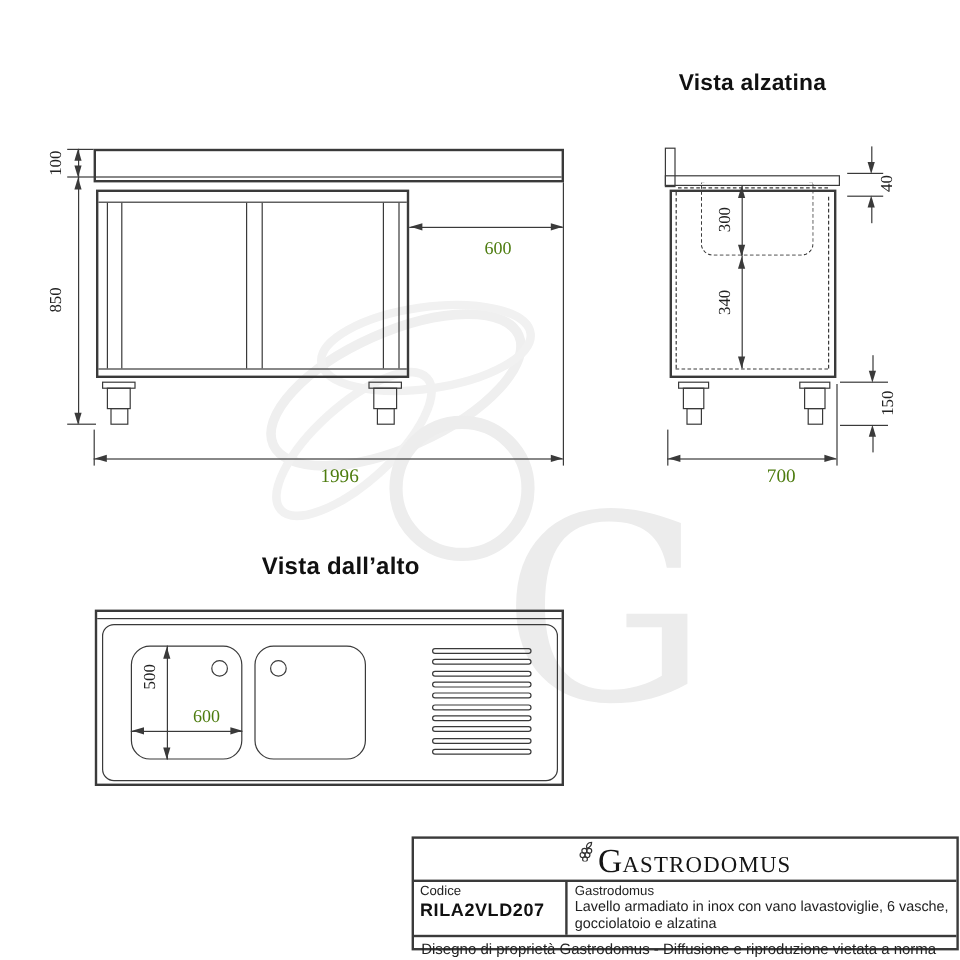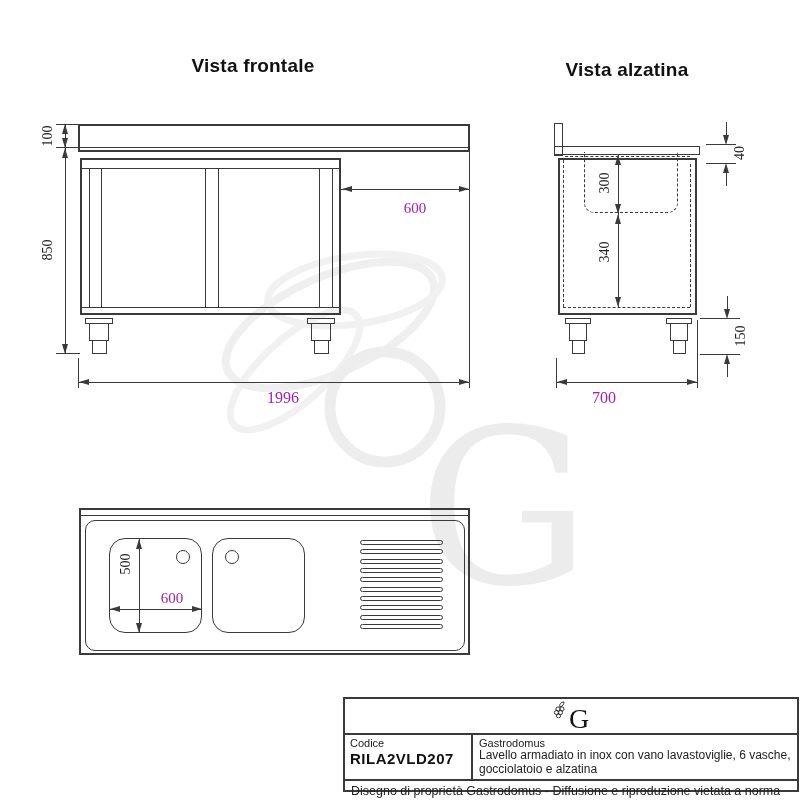--- a/index.html
+++ b/index.html
@@ -19,21 +19,21 @@
   
   .ah{position:absolute;width:0;height:0;}
   .ah.r{border-top:3.5px solid transparent;border-bottom:3.5px solid transparent;border-left:10px solid var(--lc);}
   .ah.l{border-top:3.5px solid transparent;border-bottom:3.5px solid transparent;border-right:10px solid var(--lc);}
   .ah.u{border-left:3.5px solid transparent;border-right:3.5px solid transparent;border-bottom:10px solid var(--lc);}
   .ah.d{border-left:3.5px solid transparent;border-right:3.5px solid transparent;border-top:10px solid var(--lc);}
   
   .vtitle{position:absolute;transform:translate(-50%,-50%);font-weight:bold;font-size:19px;
           letter-spacing:.2px;white-space:nowrap;color:#111;}
   .dimh{position:absolute;transform:translate(-50%,-50%);font-family:"Liberation Serif",serif;
-        font-size:15px;color:#a21caf;white-space:nowrap;}
+        font-size:15px;color:#4d7c0f;white-space:nowrap;}
   .dimv{position:absolute;transform:translate(-50%,-50%) rotate(-90deg);font-family:"Liberation Serif",serif;
         font-size:14px;color:#222;white-space:nowrap;}
   .dim-big{font-size:16px;}
   
   .stile{position:absolute;border-left:1.5px solid var(--lc);border-right:1.5px solid var(--lc);
          background:transparent;box-sizing:border-box;}
   
   #drainboard{position:absolute;left:360px;top:540px;width:83px;height:89px;
               display:flex;flex-direction:column;justify-content:space-between;}
   .dbbar{height:5px;border:1px solid var(--lc);border-radius:3px;box-sizing:border-box;}
@@ -60,21 +60,20 @@
 <div id="canvas">
 
   <svg class="abs" style="left:180px;top:195px;z-index:0;" width="440" height="420" viewBox="0 0 440 420">
     <ellipse cx="150" cy="130" rx="112" ry="48" fill="none" stroke="#efefef" stroke-width="8" transform="rotate(-24 150 130)"></ellipse>
     <ellipse cx="175" cy="95" rx="88" ry="34" fill="none" stroke="#f1f1f1" stroke-width="7" transform="rotate(-8 175 95)"></ellipse>
     <ellipse cx="115" cy="175" rx="82" ry="32" fill="none" stroke="#f1f1f1" stroke-width="7" transform="rotate(-42 115 175)"></ellipse>
     <circle cx="205" cy="212" r="55" fill="none" stroke="#ededed" stroke-width="11"></circle>
     <text x="238" y="388" font-family="DejaVu Serif, serif" font-size="215" fill="#ececec">G</text>
   </svg>
 
-  <div class="vtitle" style="left:253px;top:66px;">Vista frontale</div>
 
   <div>
 
     <div class="box" style="left:78px;top:124px;width:392px;height:28px;"></div>
     <div class="hl" style="left:80px;top:147px;width:388px;"></div>
 
     <div class="box" style="left:80px;top:158px;width:261px;height:157px;"></div>
     <div class="hl" style="left:82px;top:168px;width:257px;"></div>
     <div class="hl" style="left:82px;top:307px;width:257px;"></div>
 
@@ -162,23 +161,24 @@
     <div class="ah d" style="left:723.5px;top:309px;"></div>
     <div class="vl fine" style="left:727px;top:363px;height:14px;"></div>
     <div class="ah u" style="left:723.5px;top:354px;"></div>
     <div class="dimv" style="left:741px;top:336px;">150</div>
 
     <div class="vl fine" style="left:556px;top:358px;height:30px;"></div>
     <div class="vl fine" style="left:697px;top:320px;height:68px;"></div>
     <div class="hl fine" style="left:556px;top:382px;width:141px;"></div>
     <div class="ah l" style="left:557px;top:378.5px;"></div>
     <div class="ah r" style="left:687px;top:378.5px;"></div>
-    <div class="dimh dim-big" style="left:604px;top:398px;">700</div>
-  </div>
-
+    <div class="dimh dim-big" style="left:651px;top:398px;">700</div>
+  </div>
+
+  <div class="vtitle" style="left:284px;top:473px;font-size:20px;">Vista dall’alto</div>
 
   <div>
     <div class="box" style="left:79px;top:508px;width:391px;height:147px;"></div>
     <div class="hl" style="left:81px;top:515px;width:387px;"></div>
     <div class="box thin" style="left:85px;top:520px;width:380px;height:131px;border-radius:10px;"></div>
 
     <div class="box thin" style="left:109px;top:538px;width:93px;height:95px;border-radius:16px;"></div>
     <div class="box thin" style="left:212px;top:538px;width:93px;height:95px;border-radius:16px;"></div>
     <div class="box thin" style="left:176px;top:550px;width:14px;height:14px;border-radius:50%;"></div>
     <div class="box thin" style="left:225px;top:550px;width:14px;height:14px;border-radius:50%;"></div>
@@ -212,20 +212,21 @@
       <div class="logo-wrap">
         <svg class="grape" width="15" height="17" viewBox="0 0 15 17">
           <path d="M7 6 C6 3 8 1 11 1 C11 3 10 5 7 6 Z" fill="none" stroke="#333" stroke-width="1"></path>
           <circle cx="5" cy="8" r="2.1" fill="none" stroke="#333" stroke-width="1"></circle>
           <circle cx="9" cy="8" r="2.1" fill="none" stroke="#333" stroke-width="1"></circle>
           <circle cx="3.5" cy="11.5" r="2.1" fill="none" stroke="#333" stroke-width="1"></circle>
           <circle cx="7.5" cy="11.5" r="2.1" fill="none" stroke="#333" stroke-width="1"></circle>
           <circle cx="5.5" cy="15" r="2" fill="none" stroke="#333" stroke-width="1"></circle>
         </svg>
         <span class="logo-g">G</span>
+          <span class="logo-rest">ASTRODOMUS</span>
       </div>
     </div>
     <div class="tb-mid">
       <div class="tb-cell-code">
         <div class="tb-label">Codice</div>
         <div class="tb-code">RILA2VLD207</div>
       </div>
       <div class="tb-cell-desc">
         <div class="tb-label">Gastrodomus</div>
         <div class="tb-desc">Lavello armadiato in inox con vano lavastoviglie, 6 vasche, gocciolatoio e alzatina</div>

